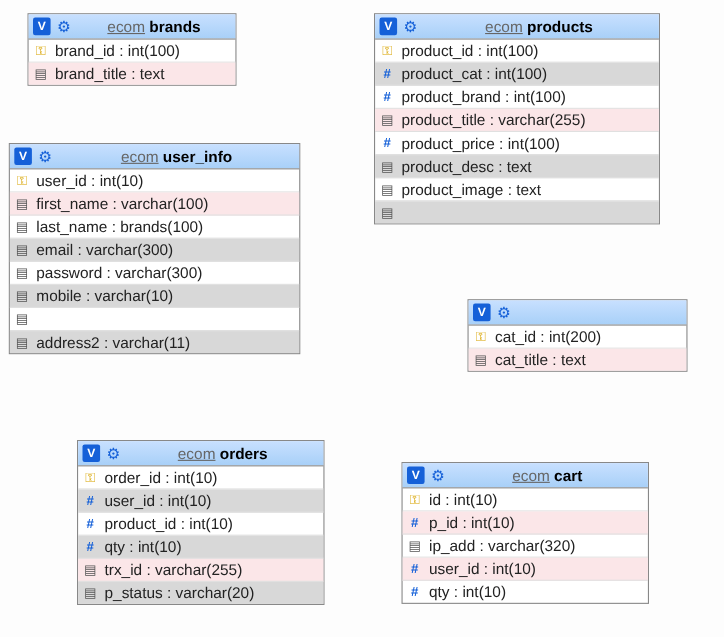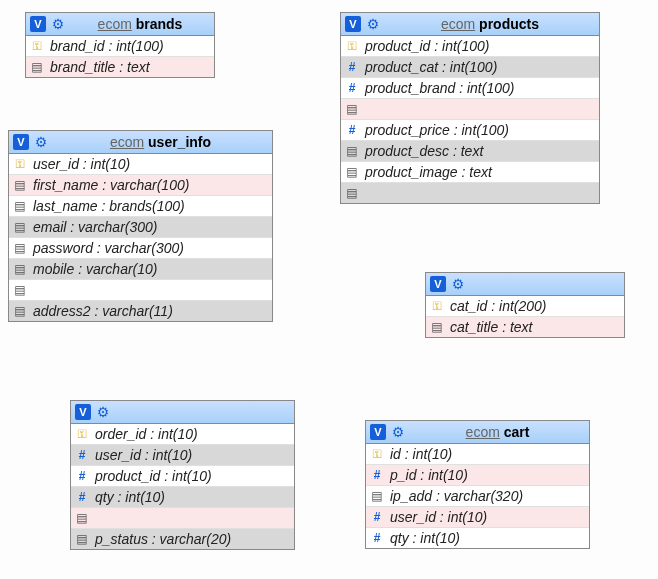--- a/index.html
+++ b/index.html
@@ -72,21 +72,21 @@
   .col-icon {
     width: 14px;
     display: inline-flex;
     align-items: center;
     justify-content: center;
     font-size: 12px;
   }
   .key-icon  { color: #d8a400; }
   .hash-icon { color: #1560d8; font-weight: bold; }
   .text-icon { color: #555; }
-  .col-label { flex: 1; font-style: italic; }
+  .col-label { flex: 1; }
 </style>
 </head>
 <body>
 
 <div class="table-box" style="left: 25px; top: 12px; width: 190px;">
     <div class="table-header">
       <span class="v-icon">V</span>
       <span class="gear-icon">⚙</span>
       <span class="title-block"><span class="schema-name">ecom</span> <span class="table-name">brands</span></span>
     </div>
@@ -112,20 +112,21 @@
     <div class="row row-alt">
       <span class="col-icon hash-icon">#</span>
       <span class="col-label">product_cat : int(100)</span>
     </div>
     <div class="row">
       <span class="col-icon hash-icon">#</span>
       <span class="col-label">product_brand : int(100)</span>
     </div>
     <div class="row row-pink">
       <span class="col-icon text-icon">▤</span>
+      <span class="col-label">product_title : varchar(255)</span>
     </div>
     <div class="row">
       <span class="col-icon hash-icon">#</span>
       <span class="col-label">product_price : int(100)</span>
     </div>
     <div class="row row-alt">
       <span class="col-icon text-icon">▤</span>
       <span class="col-label">product_desc : text</span>
     </div>
     <div class="row">
@@ -185,39 +186,41 @@
     </div>
     <div class="row row-pink">
       <span class="col-icon text-icon">▤</span>
       <span class="col-label">cat_title : text</span>
     </div>
   </div>
 <div class="table-box" style="left: 70px; top: 400px; width: 225px;">
     <div class="table-header">
       <span class="v-icon">V</span>
       <span class="gear-icon">⚙</span>
+      <span class="title-block"><span class="schema-name">ecom</span> <span class="table-name">orders</span></span>
     </div>
     <div class="row">
       <span class="col-icon key-icon">⚿</span>
       <span class="col-label">order_id : int(10)</span>
     </div>
     <div class="row row-alt">
       <span class="col-icon hash-icon">#</span>
       <span class="col-label">user_id : int(10)</span>
     </div>
     <div class="row">
       <span class="col-icon hash-icon">#</span>
       <span class="col-label">product_id : int(10)</span>
     </div>
     <div class="row row-alt">
       <span class="col-icon hash-icon">#</span>
       <span class="col-label">qty : int(10)</span>
     </div>
     <div class="row row-pink">
       <span class="col-icon text-icon">▤</span>
+      <span class="col-label">trx_id : varchar(255)</span>
     </div>
     <div class="row row-alt">
       <span class="col-icon text-icon">▤</span>
       <span class="col-label">p_status : varchar(20)</span>
     </div>
   </div>
 <div class="table-box" style="left: 365px; top: 420px; width: 225px;">
     <div class="table-header">
       <span class="v-icon">V</span>
       <span class="gear-icon">⚙</span>

